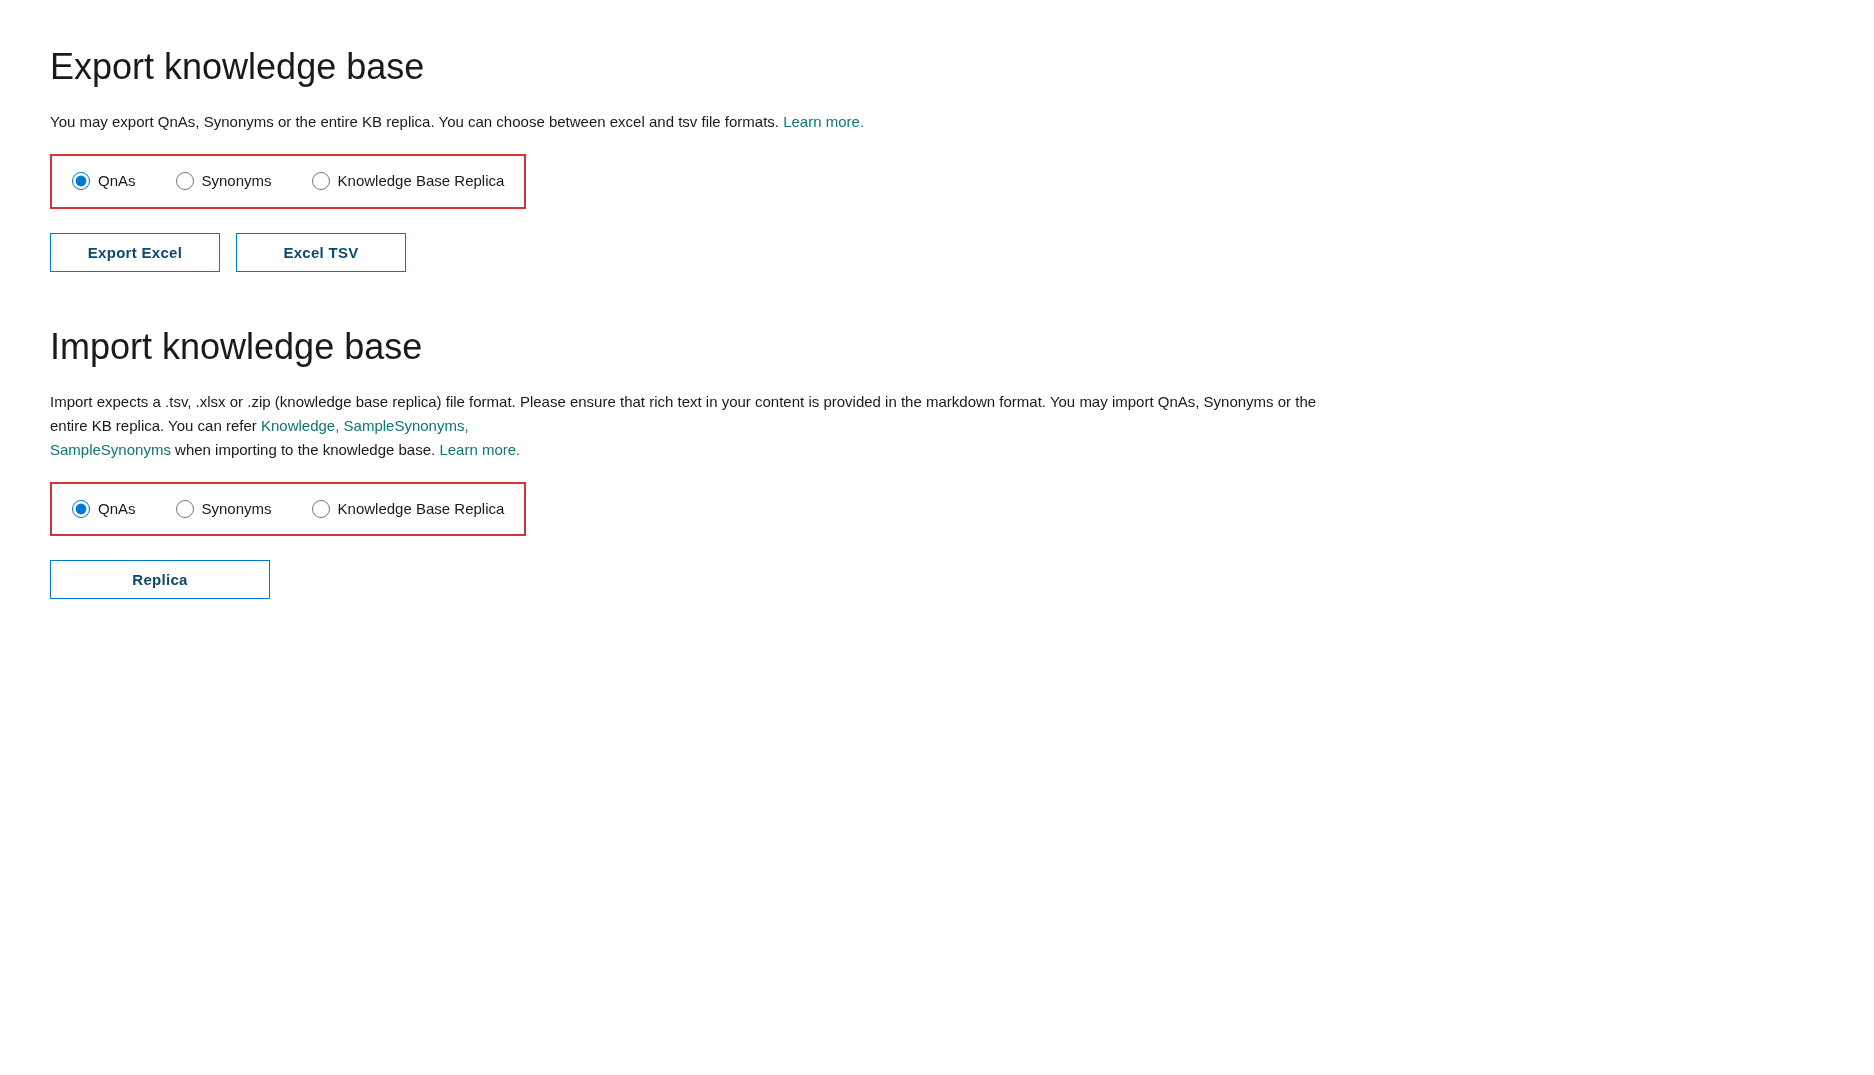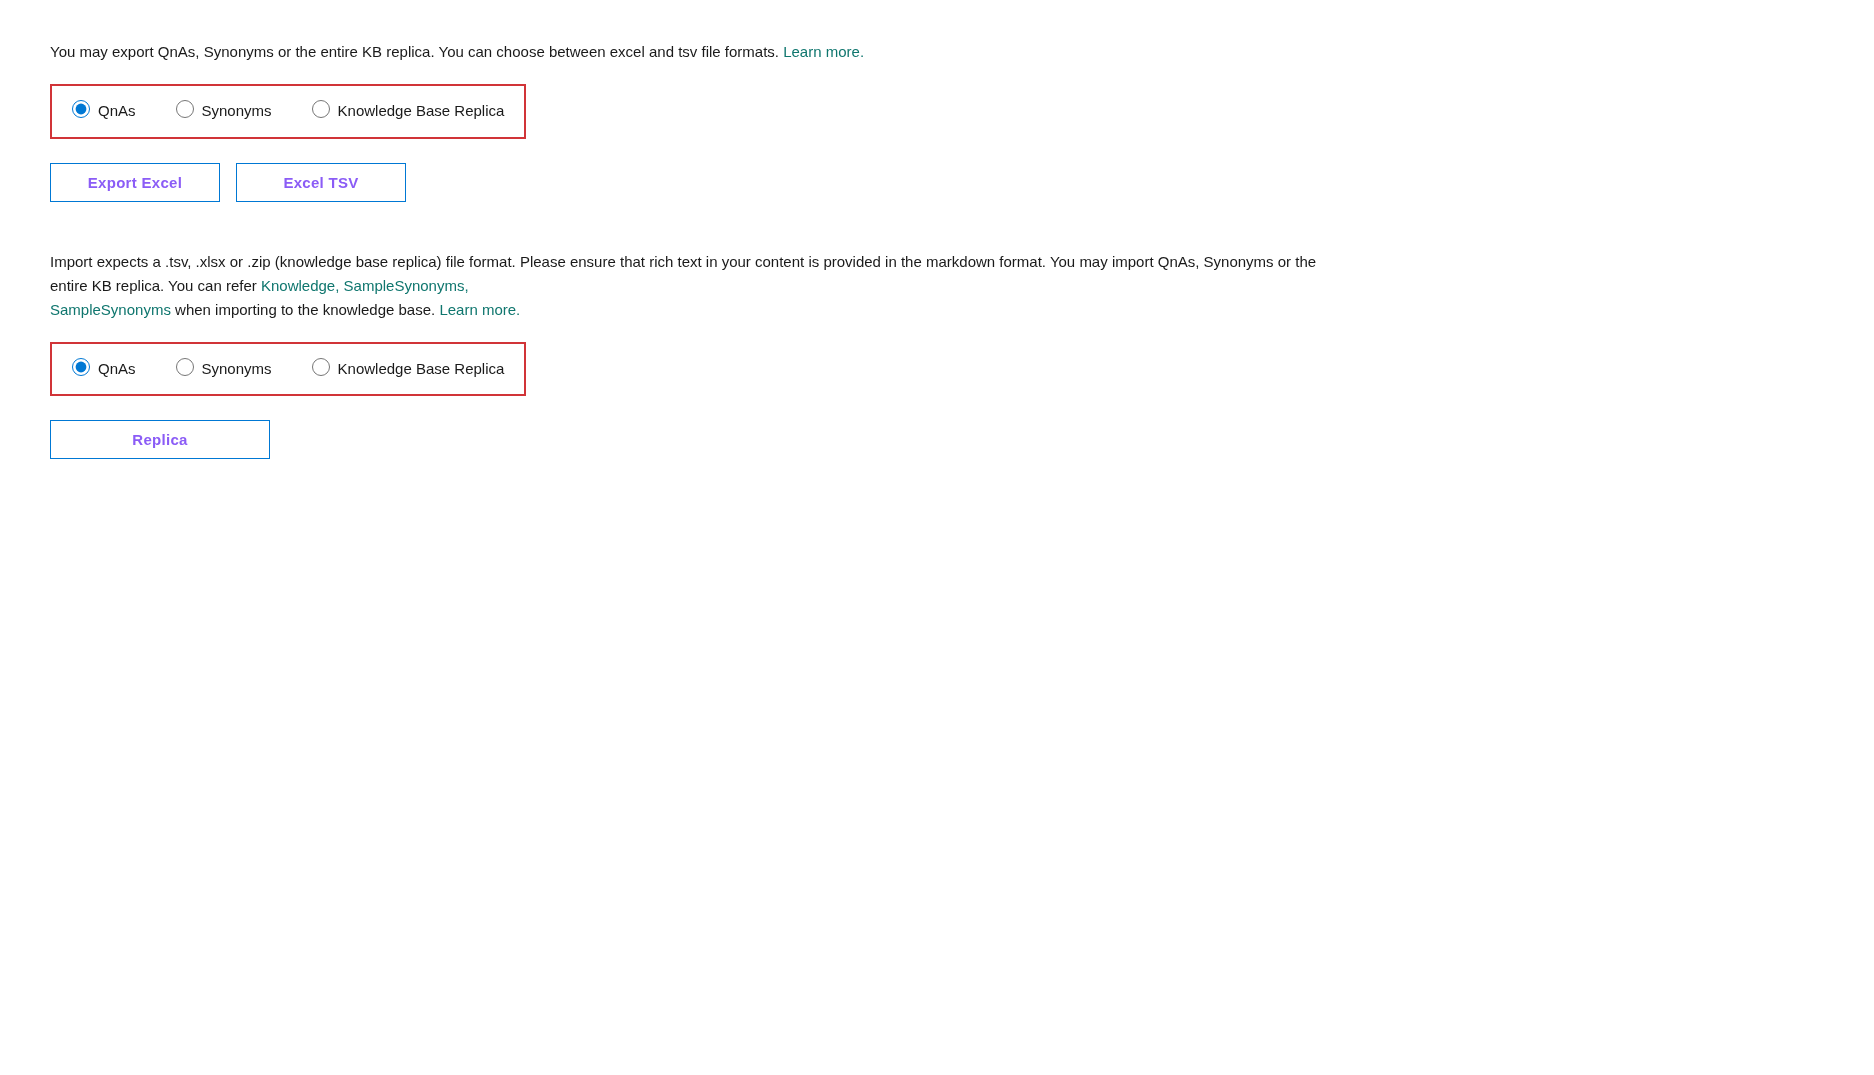--- a/index.html
+++ b/index.html
@@ -48,21 +48,21 @@
       align-items: center;
       gap: 40px;
       border: 2px solid #d13438;
       padding: 14px 20px;
       display: inline-flex;
       margin-bottom: 20px;
     }
 
     .radio-option {
       display: flex;
-      align-items: flex-start;
+      align-items: center;
       gap: 8px;
       cursor: pointer;
       font-size: 15px;
       color: #1a1a1a;
     }
 
     .radio-option input[type="radio"] {
       width: 18px;
       height: 18px;
       accent-color: #0078d4;
@@ -78,33 +78,34 @@
 
     .button-group {
       display: flex;
       gap: 16px;
       margin-top: 4px;
     }
 
     .btn {
       border: 1.5px solid #0078d4;
       background: #ffffff;
-      color: #8b5cf6;
+      color: #0c4a6e;
       font-size: 15px;
       font-weight: 700;
       padding: 10px 32px;
       cursor: pointer;
       min-width: 170px;
       letter-spacing: 0.02em;
     }
   </style>
 </head>
 <body>
 
 <div class="section">
+  <h1 class="section-title">Export knowledge base</h1>
   <p class="description">
     <span>You may export QnAs, Synonyms or the entire KB replica. You can choose between excel and tsv file formats.</span>
     <a href="#">Learn more.</a>
   </p>
 
   <div class="radio-group">
     <label class="radio-option">
       <input type="radio" name="export-type" value="qnas" checked="" style="">
       <span class="radio-label">QnAs</span>
     </label>
@@ -118,20 +119,21 @@
     </label>
   </div>
 
   <div class="button-group">
     <button class="btn">Export Excel</button>
     <button class="btn">Excel TSV</button>
   </div>
 </div>
 
 <div class="section" style="margin-top: 30px;">
+  <h1 class="section-title">Import knowledge base</h1>
   <p class="description">
     Import expects a .tsv, .xlsx or .zip (knowledge base replica) file format. Please ensure that rich text in your content is provided in the
     markdown format. You may import QnAs, Synonyms or the entire KB replica. You can refer
     <a href="#">Knowledge,</a>
     <a href="#">SampleSynonyms,</a><br>
     <a href="#">SampleSynonyms</a>
     <span> when importing to the knowledge base. </span>
     <a href="#">Learn more.</a>
   </p>
 

